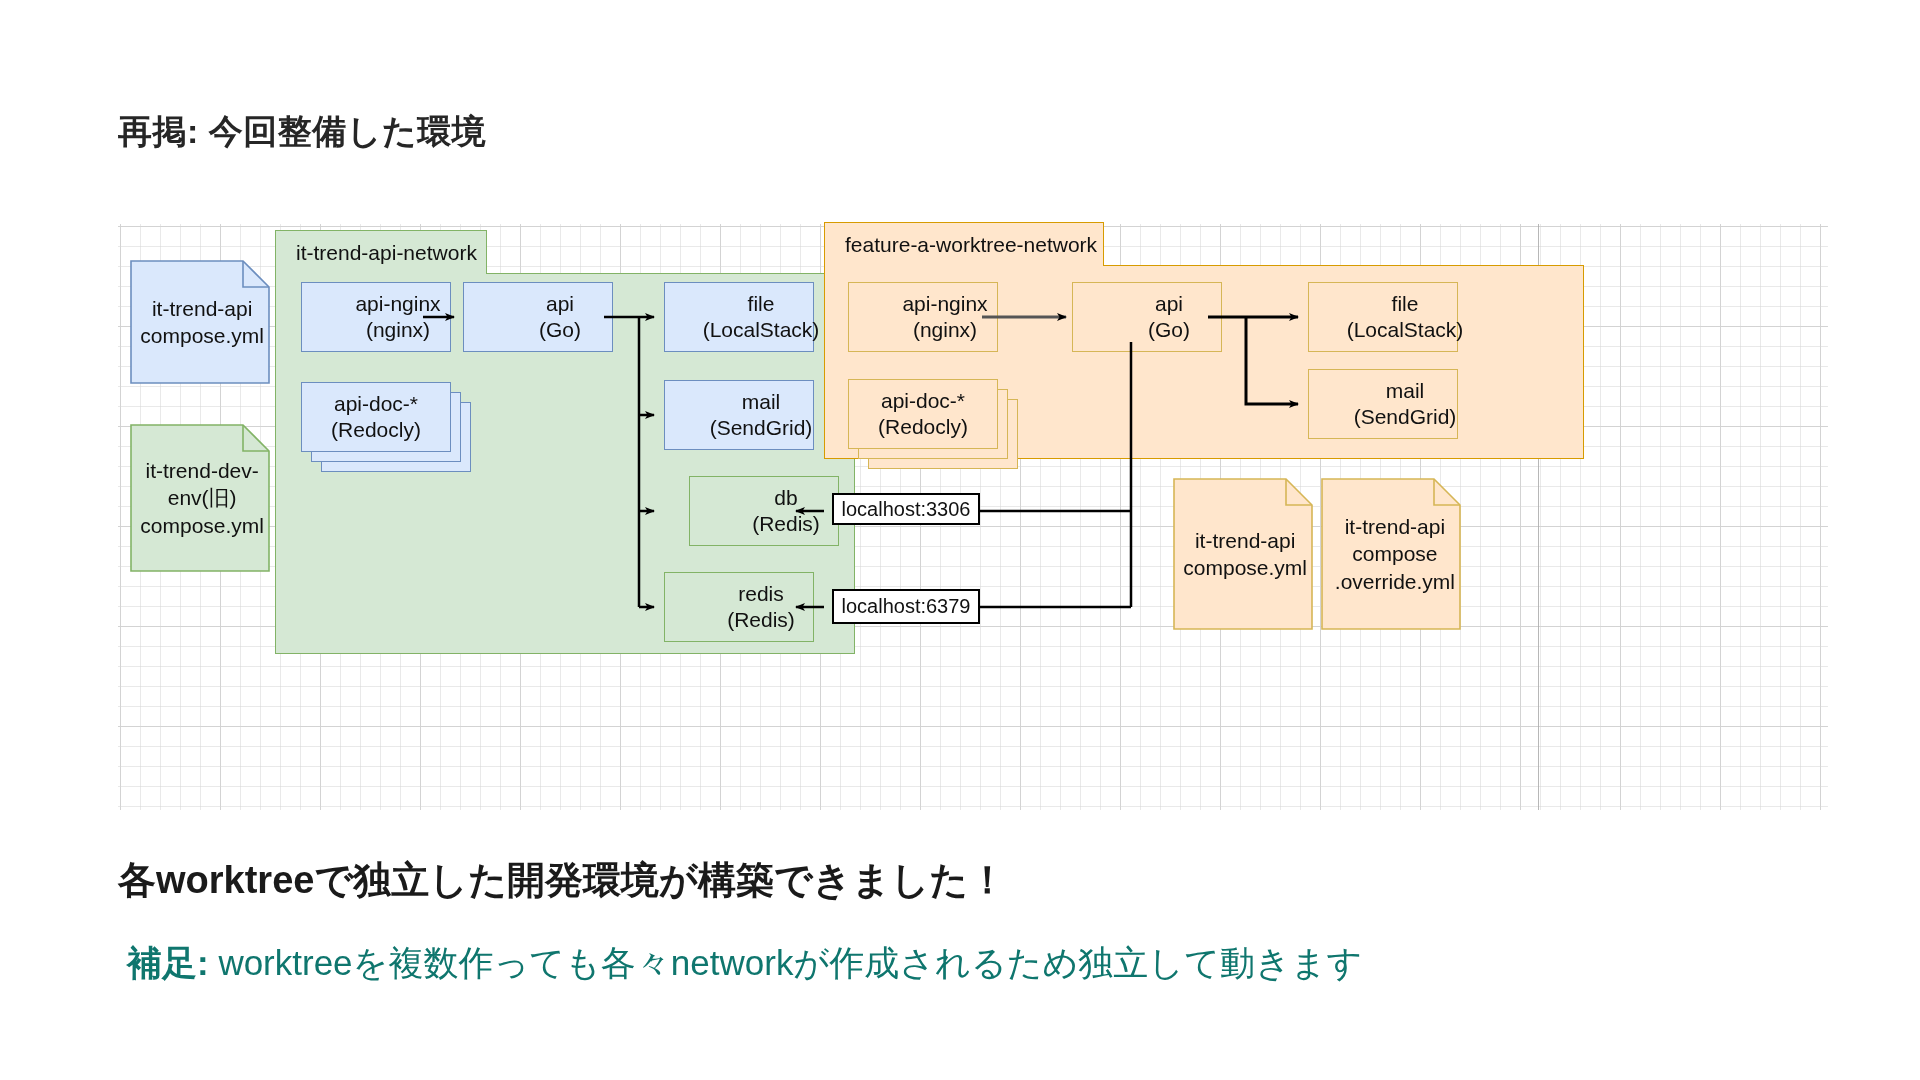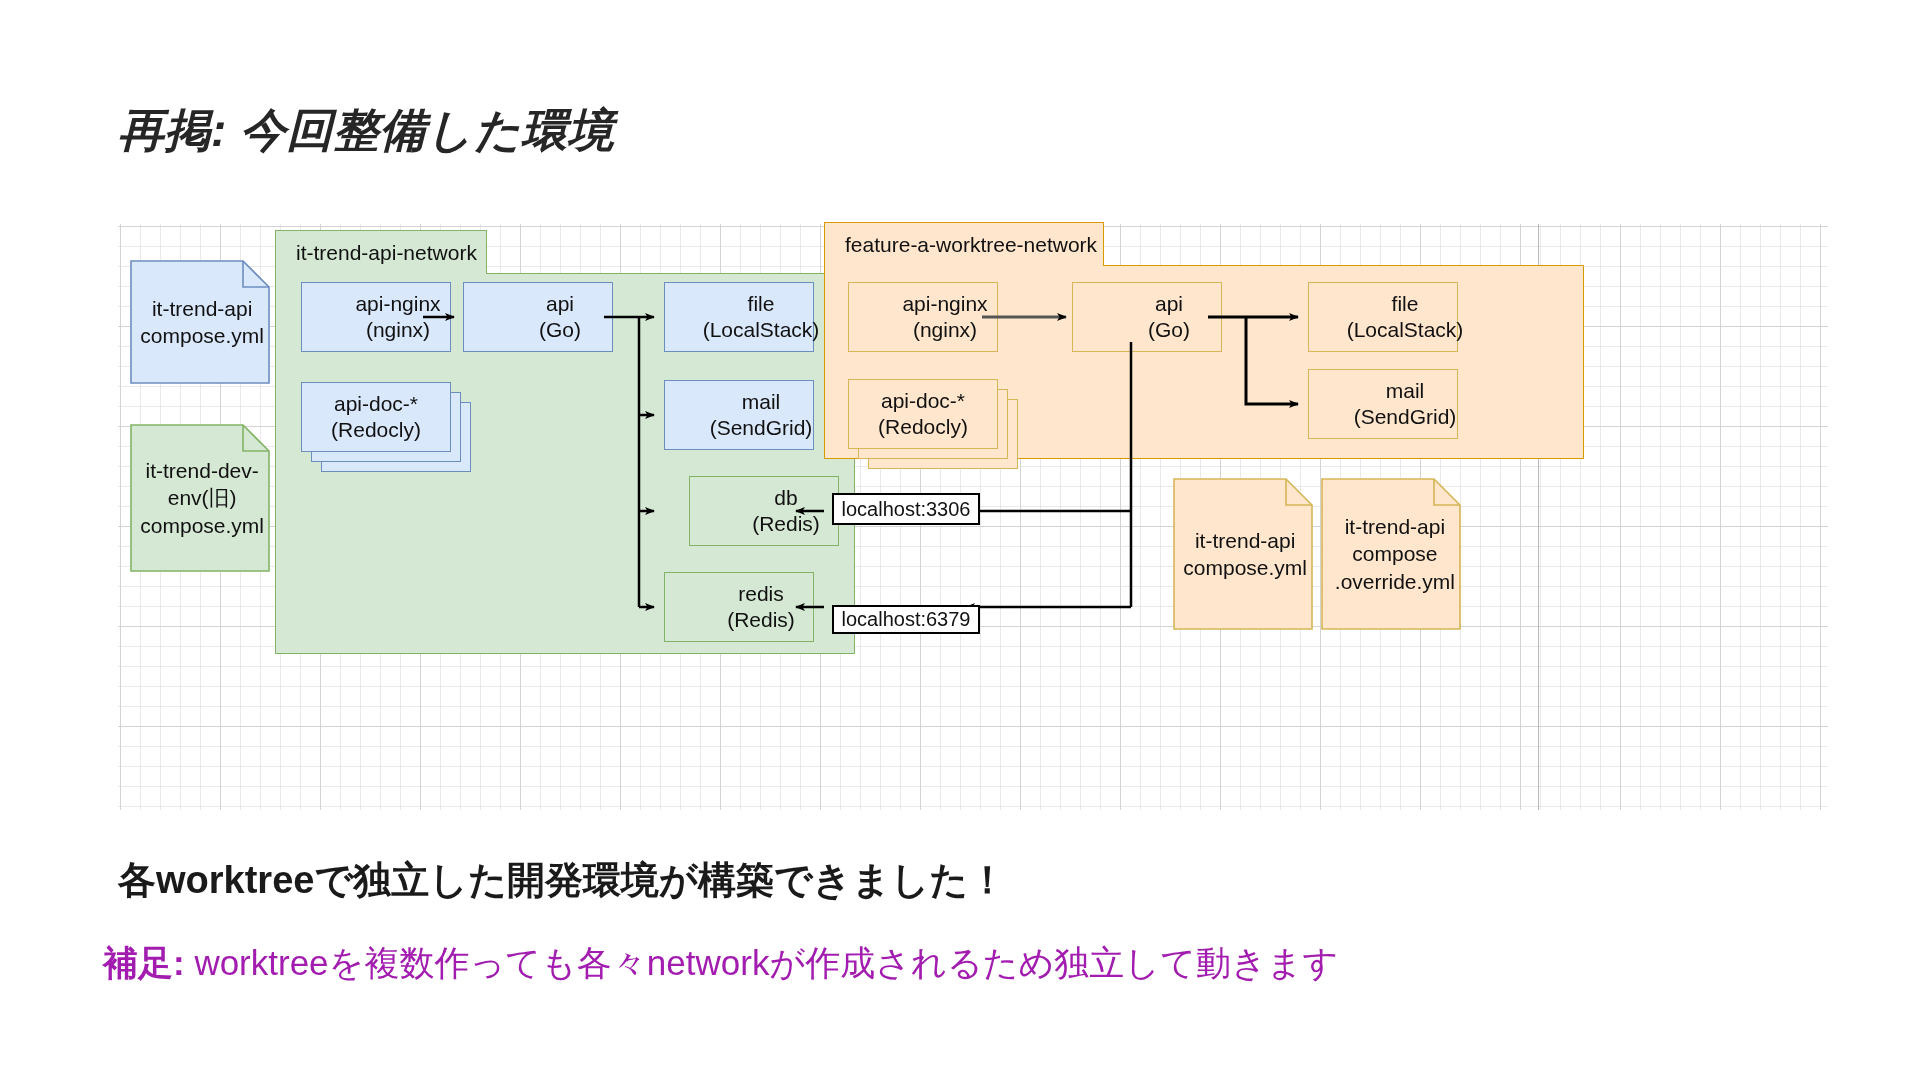--- a/index.html
+++ b/index.html
@@ -13,27 +13,26 @@
     font-family: "Liberation Sans", "DejaVu Sans", sans-serif;
     color: #1a1a1a;
     overflow: hidden;
     position: relative;
   }
 
   
   .slide-title {
     position: absolute;
     left: 118px;
-    top: 100px;
-    font-size: 46px;
+    top: 109px;
+    font-size: 34px;
     font-weight: bold;
     letter-spacing: 0.5px;
     color: #262626;
     white-space: nowrap;
-    font-style: italic;
   }
 
   
   .diagram {
     position: absolute;
     left: 118px;
     top: 224px;
     width: 1710px;
     height: 586px;
     background-color: #ffffff;
@@ -153,24 +152,24 @@
     position: absolute;
     left: 118px;
     top: 855px;
     font-size: 38px;
     font-weight: bold;
     color: #1a1a1a;
     white-space: nowrap;
   }
   .caption-sub {
     position: absolute;
-    left: 103px;
+    left: 127px;
     top: 940px;
     font-size: 35px;
-    color: #a21caf;
+    color: #0f766e;
     white-space: nowrap;
   }
   .caption-sub .lead { font-weight: bold; }
 </style>
 </head>
 <body>
 
 <div class="slide-title">再掲: 今回整備した環境</div>
 
 <div class="diagram">
@@ -298,21 +297,21 @@
     <span>file</span>
     <span class="l2">(LocalStack)</span>
   </div>
 
   <div class="node box-orange" style="left:1190px; top:145px; width:150px; height:70px;">
     <span>mail</span>
     <span class="l2">(SendGrid)</span>
   </div>
 
   <div class="port-label" style="left:714px; top:269px; width:148px; height:32px;">localhost:3306</div>
-  <div class="port-label" style="left:714px; top:365px; width:148px; height:29px;margin-top:16px;">localhost:6379</div>
+  <div class="port-label" style="left:714px; top:365px; width:148px; height:35px;">localhost:6379</div>
 
   <div class="note" style="left:1055px; top:254px; width:140px; height:152px;">
     <svg width="140" height="152" viewBox="0 0 140 152">
       <path d="M1,1 H113 L139,27 V151 H1 Z" fill="#ffe6cc" stroke="#d6b656" stroke-width="1.6"></path>
       <path d="M113,1 L113,27 L139,27" fill="none" stroke="#d6b656" stroke-width="1.6"></path>
     </svg>
     <div class="note-text">
       <span>it-trend-api</span><br>
       <span>compose.yml</span>
     </div>

